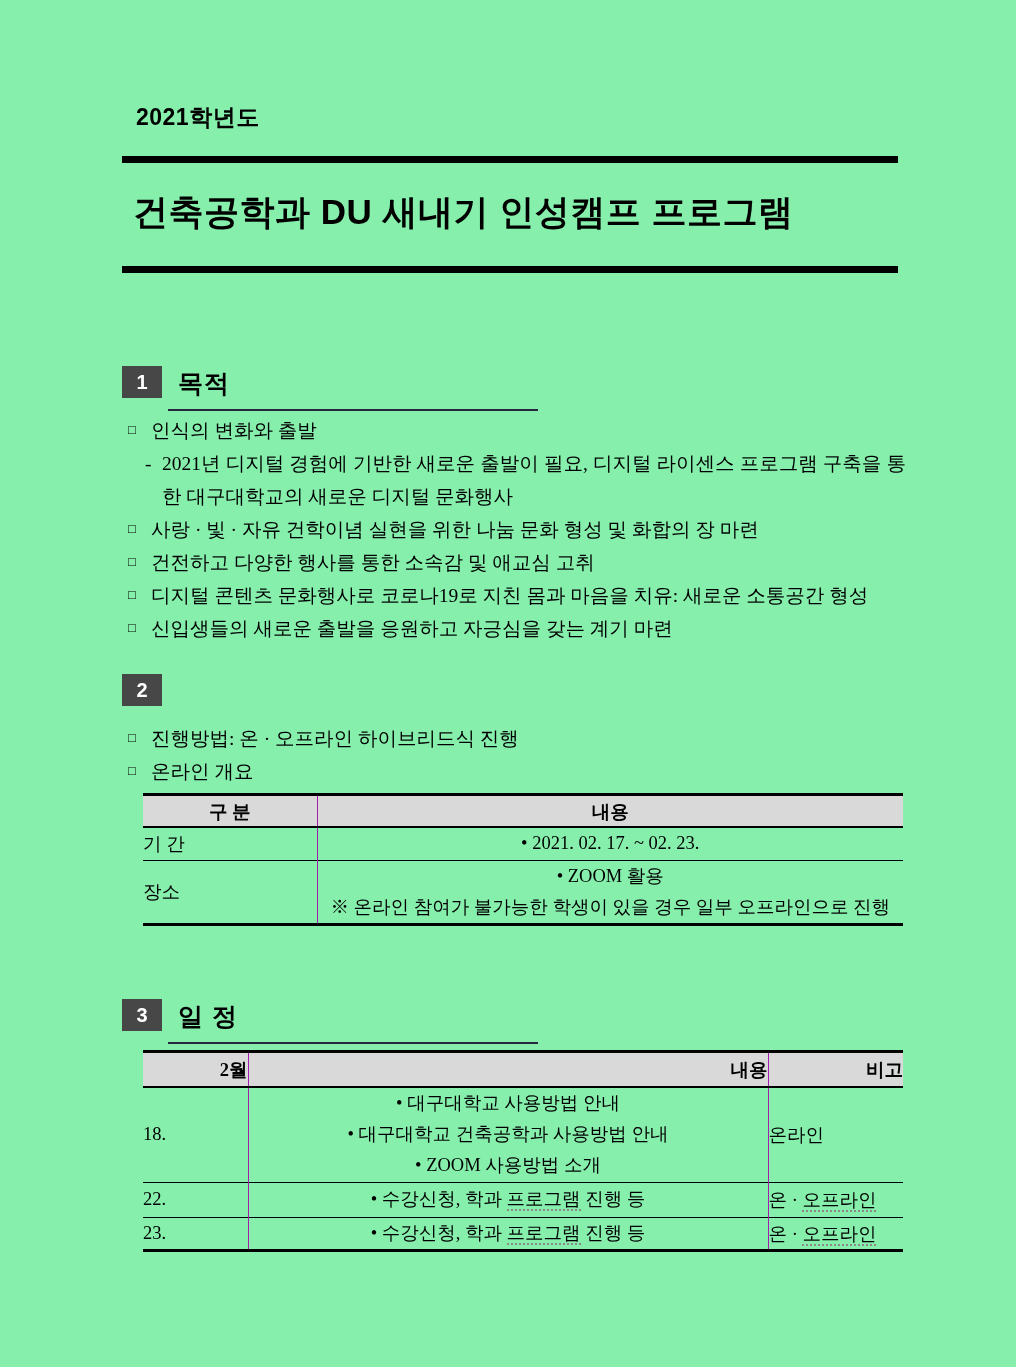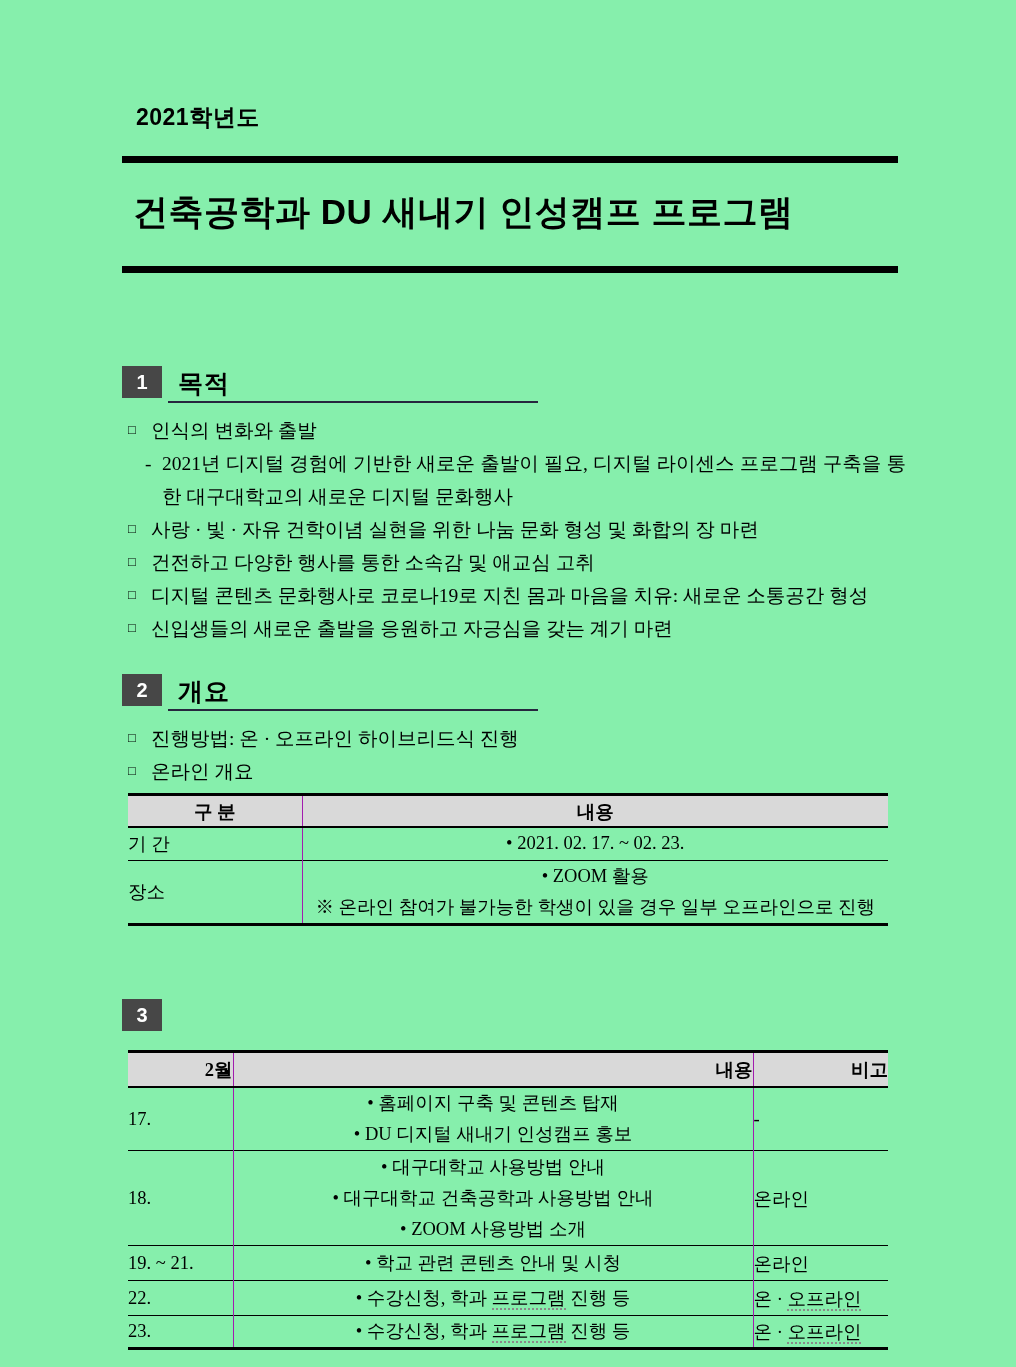--- a/index.html
+++ b/index.html
@@ -25,36 +25,36 @@
   }
   
   .sec { position:absolute; left:122px; display:flex; align-items:flex-start; }
   .sec1 { top:366px; } .sec2 { top:674px; } .sec3 { top:999px; }
   .sec-num {
     width:40px; height:32px; background:#474747; color:#fff; flex:none;
     font-family:"Liberation Sans", sans-serif; font-weight:bold; font-size:20px;
     display:flex; align-items:center; justify-content:center;
   }
   .sec-title {
-    margin-left:6px; width:360px; padding:1px 0 1px 10px;
+    margin-left:6px; width:360px; padding:1px 0 9px 10px;
     border-bottom:2px solid #26263e;
     font-family:"Liberation Sans", sans-serif; font-weight:bold;
     font-size:25px; letter-spacing:1px;
   }
   
   .bullets { position:absolute; left:128px; width:778px; }
   .bullets1 { top:414px; } .bullets2 { top:722px; }
   .b { display:flex; font-size:19.5px; line-height:33px; }
   .b .mk { flex:none; width:23px; font-size:13px; position:relative; top:-1px; }
   .b.sub { padding-left:17px; }
   .b.sub .mk { width:17px; font-size:19.5px; top:0; }
   .b .tx { flex:1; text-align:justify; }
   
   table.tbl {
-    position:absolute; left:128px; border-collapse:collapse; table-layout:fixed;
+    position:absolute; left:143px; border-collapse:collapse; table-layout:fixed;
     border-top:3px solid #000; border-bottom:3px solid #000;
     font-size:18.5px;
   }
   .tbl1 { top:793px; width:760px; }
   .tbl2 { top:1050px; width:760px; }
   .tbl th, .tbl td { padding:0; vertical-align:middle; }
   .tbl thead th {
     background:#d9d9d9; border-bottom:2px solid #000;
     font-weight:bold; text-align:center;
   }
@@ -108,21 +108,20 @@
       <span class="tx">디지털 콘텐츠 문화행사로 코로나19로 지친 몸과 마음을 치유: 새로운 소통공간 형성</span>
     </div>
     <div class="b">
       <span class="mk">□</span>
       <span class="tx">신입생들의 새로운 출발을 응원하고 자긍심을 갖는 계기 마련</span>
     </div>
   </div>
 
   <div class="sec sec2">
     <div class="sec-num">2</div>
-    <div class="sec-title">개요</div>
   </div>
 
   <div class="bullets bullets2">
     <div class="b">
       <span class="mk">□</span>
       <span class="tx">진행방법: 온 · 오프라인 하이브리드식 진행</span>
     </div>
     <div class="b">
       <span class="mk">□</span>
       <span class="tx">온라인 개요</span>
@@ -152,61 +151,47 @@
         <td class="cell-content">
           <div class="line">• ZOOM 활용</div>
           <div class="line">※ 온라인 참여가 불가능한 학생이 있을 경우 일부 오프라인으로 진행</div>
         </td>
       </tr>
     </tbody>
   </table>
 
   <div class="sec sec3">
     <div class="sec-num">3</div>
+    <div class="sec-title">일 정</div>
   </div>
 
   <table class="tbl tbl2">
     <colgroup>
         <col style="width:105px">
         <col style="width:520px">
         <col style="width:135px">
       </colgroup>
     <thead>
       <tr>
         <th>2월</th>
         <th>내용</th>
         <th>비고</th>
       </tr>
     </thead>
     <tbody>
-      <tr class="r-h62">
-        <td class="cell-center">17.</td>
-        <td class="cell-content">
-          <div class="line">• 홈페이지 구축 및 콘텐츠 탑재</div>
-          <div class="line">• DU 디지털 새내기 인성캠프 홍보</div>
-        </td>
-        <td class="cell-center">-</td>
-      </tr>
       <tr class="r-h95">
         <td class="cell-center">18.</td>
         <td class="cell-content">
           <div class="line">• 대구대학교 사용방법 안내</div>
           <div class="line">• 대구대학교 건축공학과 사용방법 안내</div>
           <div class="line">• ZOOM 사용방법 소개</div>
         </td>
         <td class="cell-center">온라인</td>
       </tr>
       <tr class="r-h35">
-        <td class="cell-center">19. ~ 21.</td>
-        <td class="cell-content">
-          <div class="line">• 학교 관련 콘텐츠 안내 및 시청</div>
-        </td>
-        <td class="cell-center">온라인</td>
-      </tr>
-      <tr class="r-h35">
         <td class="cell-center">22.</td>
         <td class="cell-content">
           <div class="line"><span>• 수강신청, 학과 </span><span class="sq">프로그램</span><span> 진행 등</span></div>
         </td>
         <td class="cell-center"><span>온 · </span><span class="sq">오프라인</span></td>
       </tr>
       <tr class="r-h32">
         <td class="cell-center">23.</td>
         <td class="cell-content">
           <div class="line"><span>• 수강신청, 학과 </span><span class="sq">프로그램</span><span> 진행 등</span></div>

